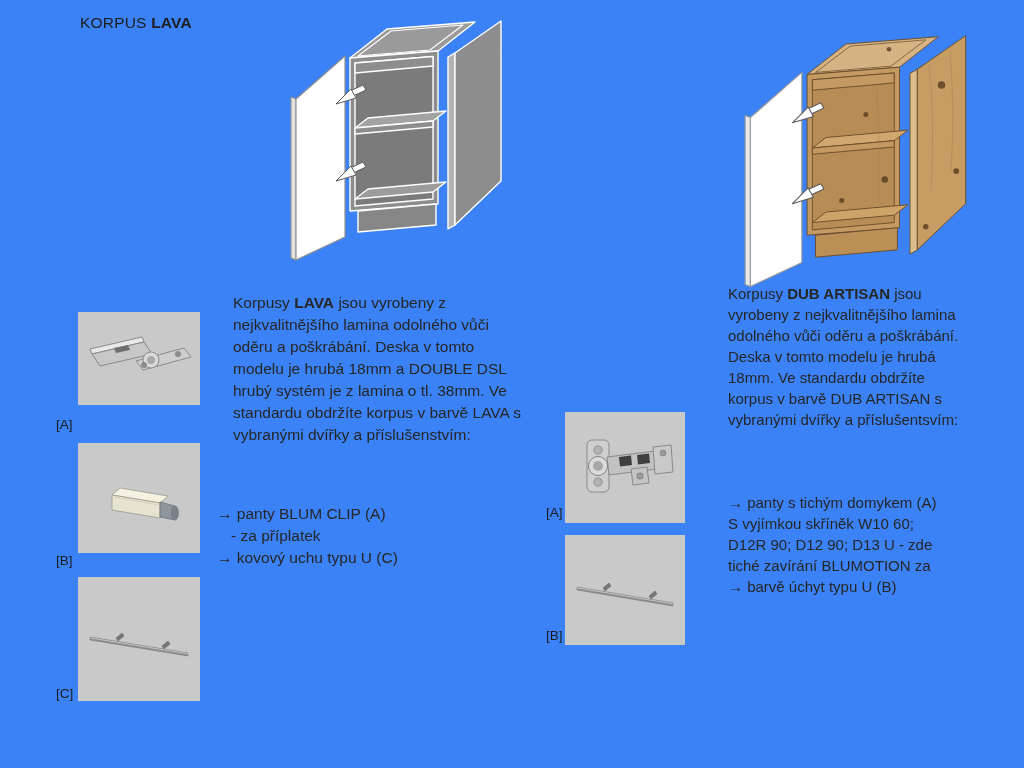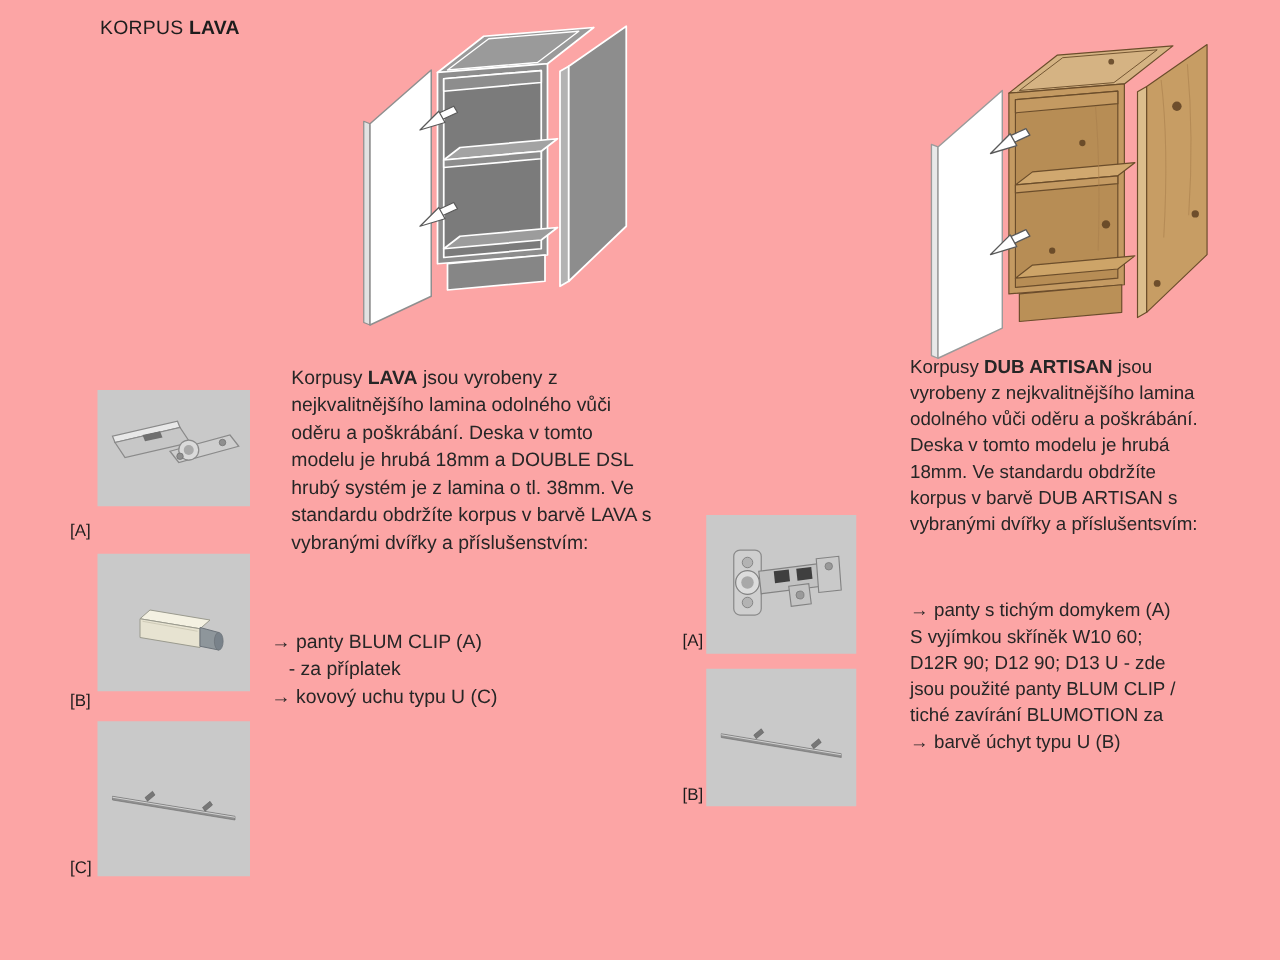--- a/index.html
+++ b/index.html
@@ -1,16 +1,16 @@
 <!DOCTYPE html>
 <html><head>
 <meta charset="utf-8">
 <style>
   html,body{margin:0;padding:0;background:#ffffff;}
-  .page{position:relative;width:1024px;height:768px;background:#fca5a5;overflow:hidden;
+  .page{position:relative;width:1024px;height:768px;background:#3b82f6;overflow:hidden;
         font-family:"Liberation Sans", sans-serif;color:#262626;}
   .title{position:absolute;font-size:15.5px;font-weight:400;letter-spacing:.2px;color:#1d1d1d;white-space:nowrap;}
   .title b{font-weight:700;}
   .cab{position:absolute;}
   .textblock{position:absolute;font-size:15.5px;line-height:22px;}
   .textblock b{font-weight:700;}
   .bullets{position:absolute;font-size:15.5px;line-height:22px;}
   .bullets .bl{white-space:nowrap;}
   .bullets .cont{padding-left:14px;}
   .r-text{font-size:15px;line-height:21px;}
@@ -194,22 +194,21 @@
       <line x1="12" y1="52.8" x2="108" y2="68.8" stroke="#d2d2d2" stroke-width=".8"></line>
       <polygon points="38,53 44,48 46,51 40,56" fill="#777777" stroke="#555555" stroke-width=".4"></polygon>
       <polygon points="84,61 90,56 92,59 86,64" fill="#777777" stroke="#555555" stroke-width=".4"></polygon>
     </svg>
   </div>
   <div class="hwlabel" style="left:546px;top:628px;">[B]</div>
 
   <div class="textblock r-text" style="left:728px;top:283px;width:238px;">
     <span>Korpusy </span><b>DUB ARTISAN</b><span> jsou vyrobeny z nejkvalitnějšího lamina odolného vůči oděru a poškrábání. Deska v tomto modelu je hrubá 18mm. Ve standardu obdržíte korpus v barvě DUB ARTISAN s vybranými dvířky a příslušentsvím:</span>
   </div>
-  <div class="bullets r-text" style="left:728px;top:478px;width:245px;">
+  <div class="bullets r-text" style="left:728px;top:492px;width:245px;">
     <div class="bl">→ panty s tichým domykem (A)</div>
     <div class="bl">S vyjímkou skříněk W10 60;</div>
     <div class="bl">D12R 90; D12 90; D13 U - zde</div>
-    <div class="bl">jsou použité panty BLUM CLIP /</div>
     <div class="bl">tiché zavírání BLUMOTION za</div>
     <div class="bl">→ barvě úchyt typu U (B)</div>
   </div>
 
 </div>
 
 </body></html>

